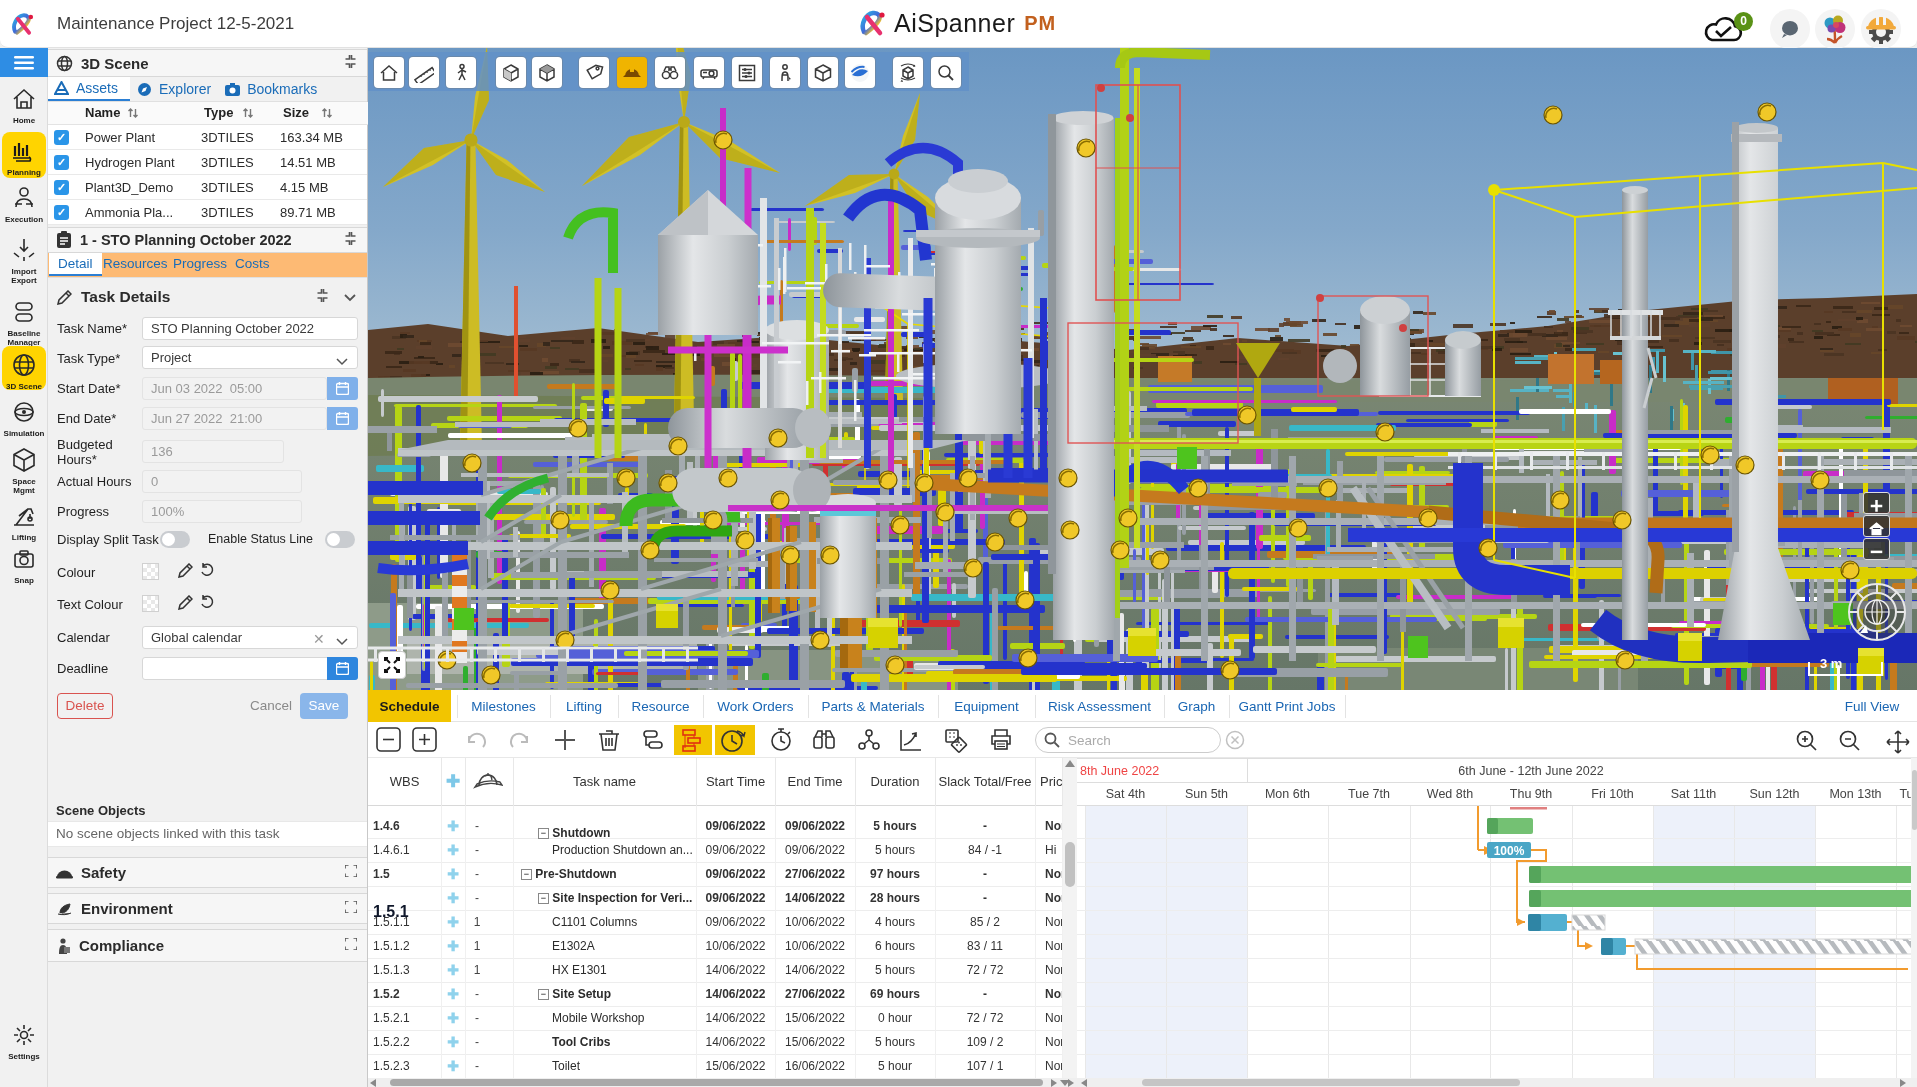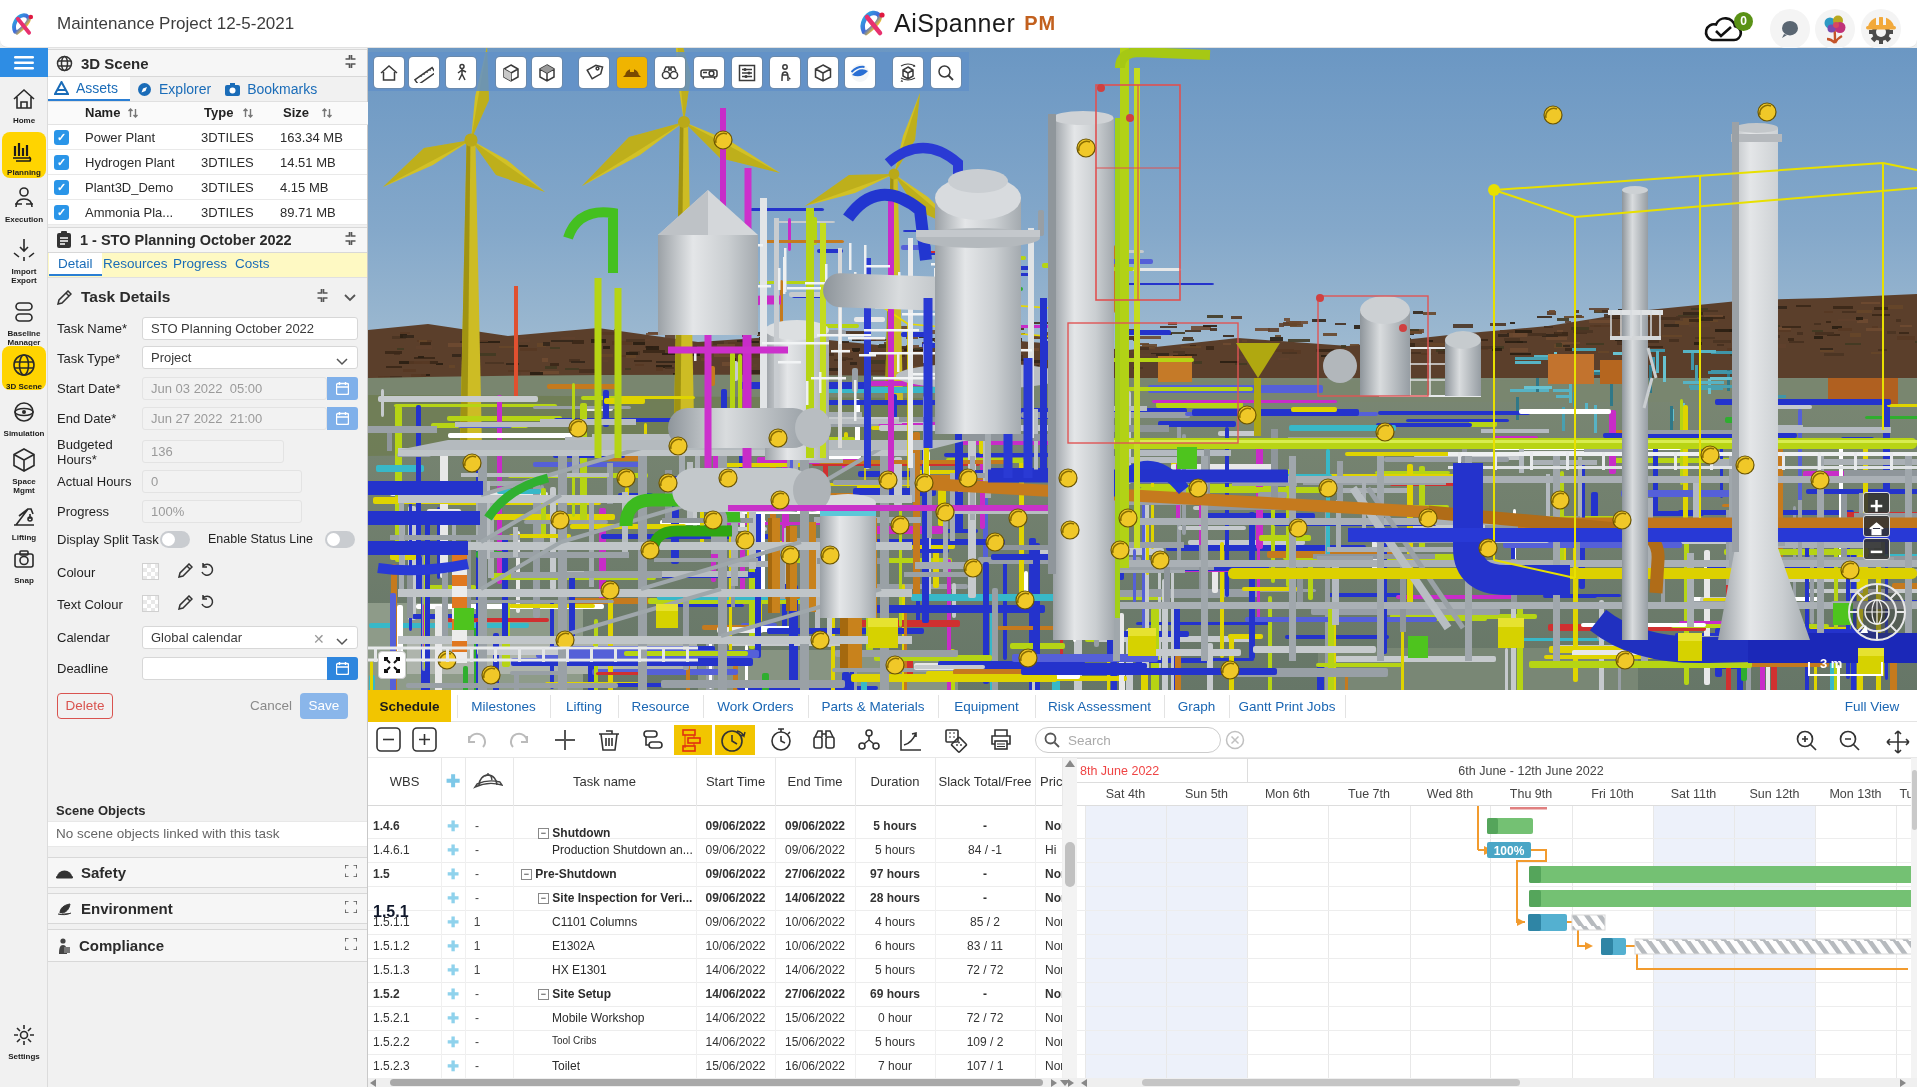--- a/index.html
+++ b/index.html
@@ -242,21 +242,21 @@
           <rect x="1" y="2" width="14" height="15" rx="2" fill="#333"></rect>
           <rect x="5" y="0" width="6" height="4" rx="1" fill="#333"></rect>
           <path d="M4 7 h8 M4 10 h8 M4 13 h5" stroke="#fff" stroke-width="1.3"></path>
         </svg>
       </span>
       <span class="t" style="margin-left:8px;font-size:14.5px;">1 - STO Planning October 2022</span>
       <span class="colico"><svg width="13" height="13" viewBox="0 0 13 13" style="">
           <path d="M5.5 0 v4 h-4 M7.5 0 v4 h4 M5.5 13 v-4 h-4 M7.5 13 v-4 h4" stroke="#555" stroke-width="1.6" fill="none"></path>
         </svg></span>
     </div>
-<div class="abs" style="top:205px;left:0;width:319px;height:25px;background:#fef9c3;border-bottom:1px solid #e0e0e0;font-size:13.5px;">
+<div class="abs" style="top:205px;left:0;width:319px;height:25px;background:#fdba74;border-bottom:1px solid #e0e0e0;font-size:13.5px;">
       <span class="abs" style="left:1px;top:0;height:23px;background:#fff;border-bottom:2px solid #2b7fd4;color:#1a6cb8;padding:3px 9px 0 9px;">Detail</span>
       <span class="abs" style="left:55px;top:3px;color:#1a6cb8;">Resources</span>
       <span class="abs" style="left:125px;top:3px;color:#1a6cb8;">Progress</span>
       <span class="abs" style="left:187px;top:3px;color:#1a6cb8;">Costs</span>
     </div>
 <div class="abs" style="top:234px;left:0;width:319px;height:30px;display:flex;align-items:center;">
       <span style="margin-left:9px;display:flex;">
         <svg width="15" height="15" viewBox="0 0 15 15" style="">
           <path d="M1 14 l1-4 L11 1 l3 3 L5 13 Z M9 3 l3 3" fill="none" stroke="#333" stroke-width="1.5"></path>
         </svg>
@@ -2569,34 +2569,34 @@
 <div class="abs" style="left:184px;top:321px;font-size:12px;font-weight:normal;color:#2b2b2b;white-space:nowrap;overflow:hidden;max-width:140px;">Mobile Workshop</div>
 <div class="abs" style="left:328px;top:321px;width:79px;text-align:center;font-size:12px;font-weight:normal;color:#333;">14/06/2022</div>
 <div class="abs" style="left:407px;top:321px;width:80px;text-align:center;font-size:12px;font-weight:normal;color:#333;">15/06/2022</div>
 <div class="abs" style="left:487px;top:321px;width:80px;text-align:center;font-size:12px;font-weight:normal;color:#333;">0 hour</div>
 <div class="abs" style="left:567px;top:321px;width:100px;text-align:center;font-size:12px;font-weight:normal;color:#333;">72 / 72</div>
 <div class="abs" style="left:677px;top:321px;font-size:12px;font-weight:normal;color:#333;">Nor</div>
 <div class="gline" style="left:0;top:364px;width:1549px;height:1px;background:#ededed;"></div>
 <div class="abs" style="left:5px;top:345px;font-size:12px;font-weight:normal;color:#333;">1.5.2.2</div>
 <div class="abs" style="left:74px;top:344px;width:22px;text-align:center;color:#8fd2ec;font-weight:bold;font-size:14px;">✚</div>
 <div class="abs" style="left:98px;top:345px;width:22px;text-align:center;font-size:12px;color:#444;">-</div>
-<div class="abs" style="left:184px;top:345px;font-size:10px;font-weight:normal;color:#2b2b2b;white-space:nowrap;overflow:hidden;max-width:140px;">Tool Cribs</div>
+<div class="abs" style="left:184px;top:345px;font-size:12px;font-weight:bold;color:#2b2b2b;white-space:nowrap;overflow:hidden;max-width:140px;">Tool Cribs</div>
 <div class="abs" style="left:328px;top:345px;width:79px;text-align:center;font-size:12px;font-weight:normal;color:#333;">14/06/2022</div>
 <div class="abs" style="left:407px;top:345px;width:80px;text-align:center;font-size:12px;font-weight:normal;color:#333;">15/06/2022</div>
 <div class="abs" style="left:487px;top:345px;width:80px;text-align:center;font-size:12px;font-weight:normal;color:#333;">5 hours</div>
 <div class="abs" style="left:567px;top:345px;width:100px;text-align:center;font-size:12px;font-weight:normal;color:#333;">109 / 2</div>
 <div class="abs" style="left:677px;top:345px;font-size:12px;font-weight:normal;color:#333;">Nor</div>
 <div class="gline" style="left:0;top:388px;width:1549px;height:1px;background:#ededed;"></div>
 <div class="abs" style="left:5px;top:369px;font-size:12px;font-weight:normal;color:#333;">1.5.2.3</div>
 <div class="abs" style="left:74px;top:368px;width:22px;text-align:center;color:#8fd2ec;font-weight:bold;font-size:14px;">✚</div>
 <div class="abs" style="left:98px;top:369px;width:22px;text-align:center;font-size:12px;color:#444;">-</div>
 <div class="abs" style="left:184px;top:369px;font-size:12px;font-weight:normal;color:#2b2b2b;white-space:nowrap;overflow:hidden;max-width:140px;">Toilet</div>
 <div class="abs" style="left:328px;top:369px;width:79px;text-align:center;font-size:12px;font-weight:normal;color:#333;">15/06/2022</div>
 <div class="abs" style="left:407px;top:369px;width:80px;text-align:center;font-size:12px;font-weight:normal;color:#333;">16/06/2022</div>
-<div class="abs" style="left:487px;top:369px;width:80px;text-align:center;font-size:12px;font-weight:normal;color:#333;">7 hour</div>
+<div class="abs" style="left:487px;top:369px;width:80px;text-align:center;font-size:12px;font-weight:normal;color:#333;">5 hour</div>
 <div class="abs" style="left:567px;top:369px;width:100px;text-align:center;font-size:12px;font-weight:normal;color:#333;">107 / 1</div>
 <div class="abs" style="left:677px;top:369px;font-size:12px;font-weight:normal;color:#333;">Nor</div>
 <div class="gline" style="left:73px;top:116px;width:1px;height:272px;background:#f0f0f0;"></div>
 <div class="gline" style="left:97px;top:116px;width:1px;height:272px;background:#f0f0f0;"></div>
 <div class="gline" style="left:145px;top:116px;width:1px;height:272px;background:#f0f0f0;"></div>
 <div class="gline" style="left:328px;top:116px;width:1px;height:272px;background:#f0f0f0;"></div>
 <div class="gline" style="left:407px;top:116px;width:1px;height:272px;background:#f0f0f0;"></div>
 <div class="gline" style="left:487px;top:116px;width:1px;height:272px;background:#f0f0f0;"></div>
 <div class="gline" style="left:567px;top:116px;width:1px;height:272px;background:#f0f0f0;"></div>
 <div class="gline" style="left:667px;top:116px;width:1px;height:272px;background:#f0f0f0;"></div>

